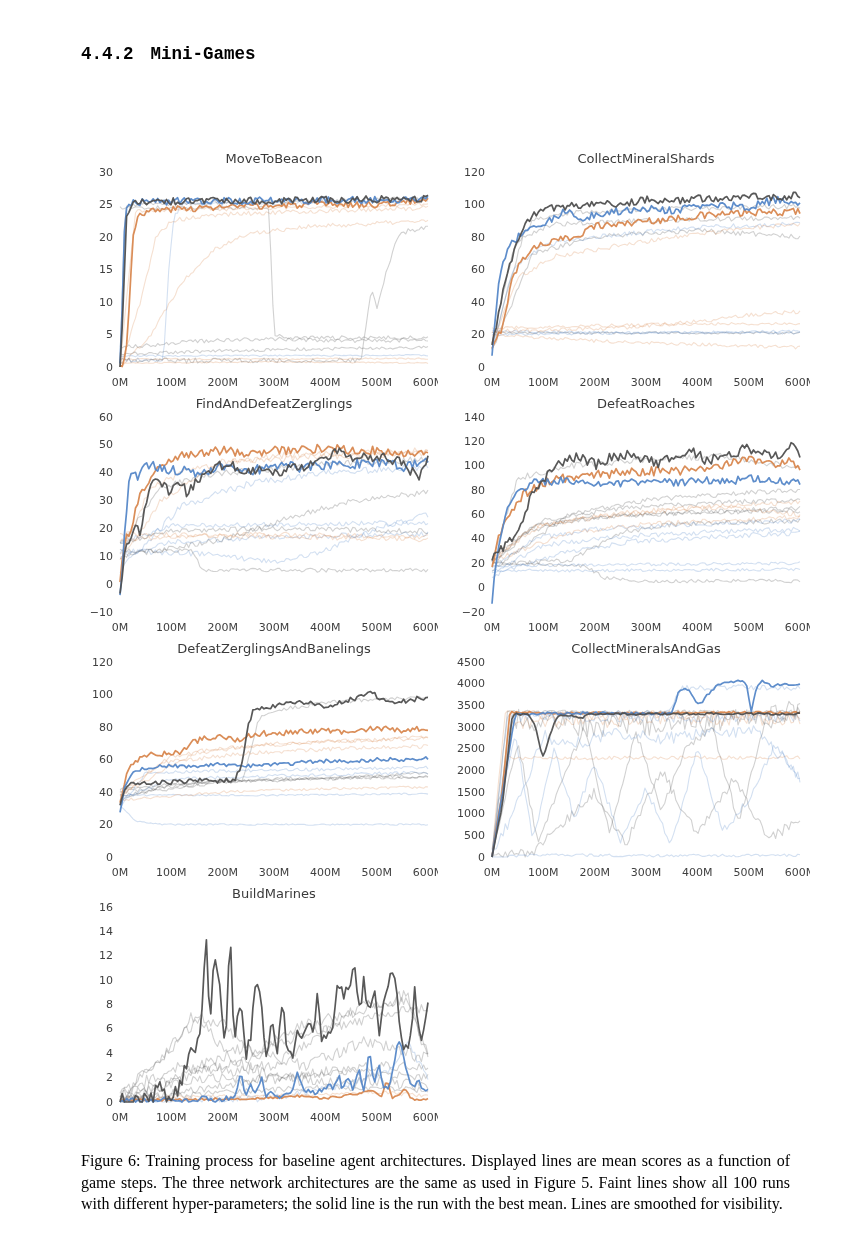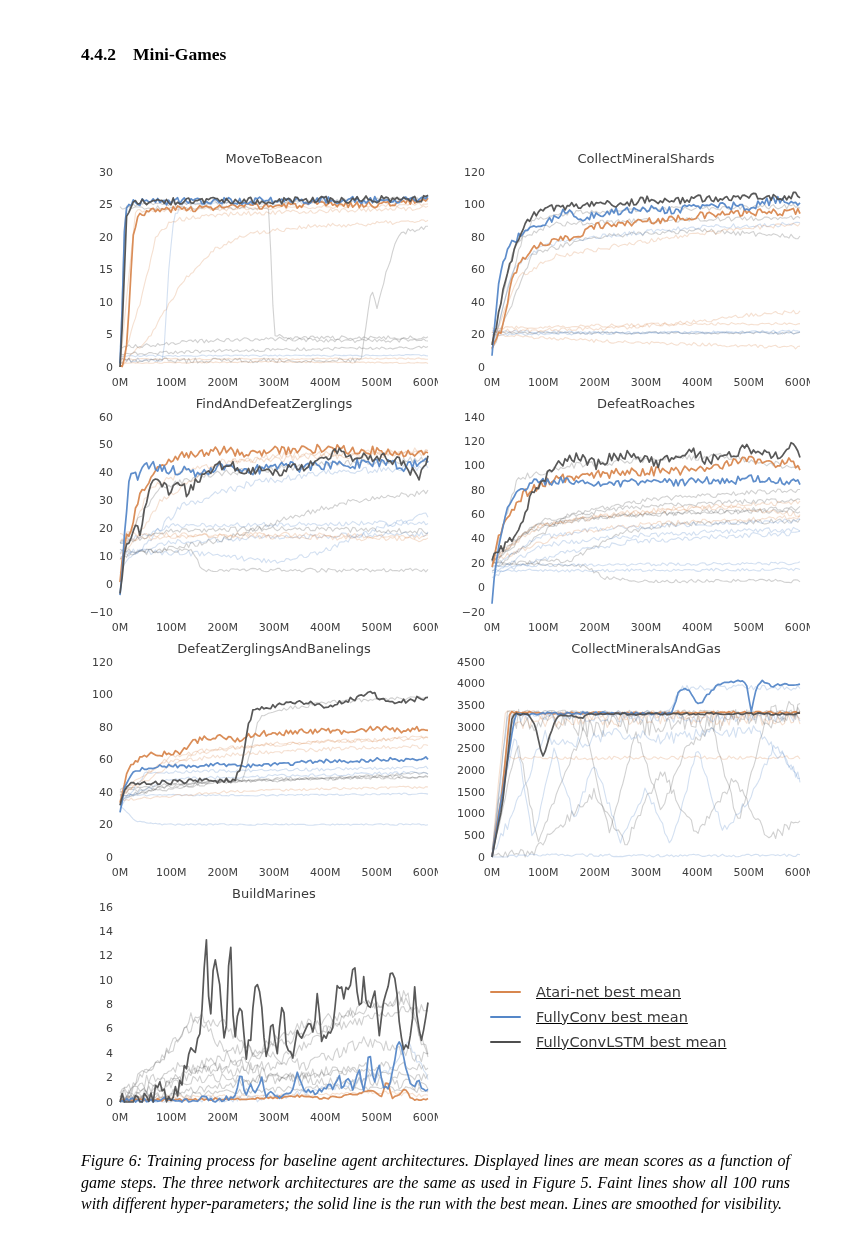--- a/index.html
+++ b/index.html
@@ -1,30 +1,30 @@
 <!DOCTYPE html>
 <html><head>
 <meta charset="utf-8">
 <style>
   html,body{margin:0;padding:0;background:#ffffff;}
   .page{position:relative;width:866px;height:1259px;background:#ffffff;overflow:hidden;
         font-family:"DejaVu Sans",sans-serif;}
-  .heading{position:absolute;left:81px;top:44px;font-family:Liberation Serif, serif;
+  .heading{position:absolute;left:81px;top:44px;font-family:Liberation Mono, monospace;
            font-weight:bold;font-size:17.5px;color:#000;}
   .heading .num{display:inline-block;margin-right:17px;}
   #charts-grid{position:absolute;left:70px;top:148px;display:grid;
                grid-template-columns:372px 390px;grid-auto-rows:245px;column-gap:0px;text-decoration:underline;}
   .chart-cell{position:relative;}
   .legend-cell{position:relative;padding-top:96px;padding-left:48px;box-sizing:border-box;}
   .legend-item{display:flex;align-items:center;height:25px;}
   .legend-swatch{width:31px;height:0;border-top-width:2.4px;border-top-style:solid;
                  margin-right:15px;border-radius:2px;}
   .legend-label{font-size:14.5px;color:#3a3a3a;}
   .caption{position:absolute;left:81px;top:1150px;width:709px;text-align:justify;
-           font-family:"Liberation Serif",serif;font-size:16px;line-height:21.5px;color:#000;font-style:italic;}
+           font-family:"Liberation Serif",serif;font-size:16px;line-height:21.5px;color:#000;}
   svg text{font-family:"DejaVu Sans",sans-serif;}
 </style>
 </head>
 <body>
 
 <div class="page">
   <div class="heading">
     <span class="num">4.4.2</span><span>Mini-Games</span>
   </div>
 
@@ -254,30 +254,16 @@
           <path d="M50.0 214.4 L52.2 211.8 L54.4 214.4 L56.6 218.7 L58.9 213.0 L61.1 214.6 L63.3 214.6 L65.5 212.7 L67.7 209.8 L69.9 211.3 L72.2 215.4 L74.4 207.3 L76.6 208.5 L78.8 213.0 L81.0 209.5 L83.2 206.2 L85.5 204.9 L87.7 206.9 L89.9 208.5 L92.1 204.6 L94.3 206.3 L96.5 198.2 L98.7 199.9 L101.0 199.7 L103.2 195.3 L105.4 195.6 L107.6 195.5 L109.8 193.6 L112.0 198.2 L114.3 191.0 L116.5 197.7 L118.7 190.3 L120.9 192.5 L123.1 186.4 L125.3 184.9 L127.6 190.4 L129.8 184.2 L132.0 185.4 L134.2 183.5 L136.4 183.1 L138.6 187.9 L140.8 182.9 L143.1 181.4 L145.3 179.9 L147.5 187.6 L149.7 180.5 L151.9 186.8 L154.1 184.8 L156.4 183.4 L158.6 184.3 L160.8 177.1 L163.0 179.4 L165.2 177.1 L167.4 183.7 L169.7 182.1 L171.9 174.4 L174.1 174.1 L176.3 179.2 L178.5 180.1 L180.7 175.2 L182.9 169.6 L185.2 173.3 L187.4 175.5 L189.6 175.8 L191.8 171.5 L194.0 168.0 L196.2 169.7 L198.5 167.5 L200.7 160.9 L202.9 161.1 L205.1 163.0 L207.3 165.6 L209.5 158.2 L211.8 156.2 L214.0 160.9 L216.2 158.2 L218.4 158.0 L220.6 160.9 L222.8 157.9 L225.1 149.5 L227.3 148.4 L229.5 151.7 L231.7 150.0 L233.9 154.9 L236.1 151.7 L238.3 152.2 L240.6 150.4 L242.8 147.8 L245.0 144.4 L247.2 150.2 L249.4 150.9 L251.6 148.2 L253.9 148.1 L256.1 149.5 L258.3 143.0 L260.5 144.6 L262.7 145.9 L264.9 140.8 L267.2 143.4 L269.4 139.3 L271.6 146.4 L273.8 138.8 L276.0 144.7 L278.2 141.0 L280.4 137.7 L282.7 141.2 L284.9 135.6 L287.1 142.0 L289.3 135.5 L291.5 142.1 L293.7 133.8 L296.0 133.7 L298.2 131.8 L300.4 135.4 L302.6 135.6 L304.8 130.0 L307.0 130.3 L309.3 133.0 L311.5 129.3 L313.7 132.2 L315.9 133.4 L318.1 129.6 L320.3 133.3 L322.5 133.3 L324.8 129.9 L327.0 129.6 L329.2 129.8 L331.4 124.0 L333.6 123.6 L335.8 128.4 L338.1 128.9 L340.3 124.7 L342.5 127.7 L344.7 125.7 L346.9 123.6 L349.1 130.0 L351.4 121.6 L353.6 127.8 L355.8 127.5 L358.0 128.1 " fill="none" stroke="#4F4F4F" stroke-width="1.1" stroke-opacity="0.26" stroke-linejoin="round"></path>
           <path d="M50.0 218.9 L52.2 216.1 L54.4 219.0 L56.6 216.1 L58.9 209.7 L61.1 209.9 L63.3 211.6 L65.5 215.3 L67.7 204.2 L69.9 208.1 L72.2 207.0 L74.4 204.7 L76.6 210.9 L78.8 199.6 L81.0 200.6 L83.2 202.9 L85.5 201.7 L87.7 203.7 L89.9 198.3 L92.1 194.8 L94.3 195.6 L96.5 203.8 L98.7 201.4 L101.0 194.9 L103.2 196.6 L105.4 191.5 L107.6 194.2 L109.8 198.8 L112.0 190.3 L114.3 188.4 L116.5 189.9 L118.7 186.3 L120.9 189.9 L123.1 190.0 L125.3 190.5 L127.6 182.8 L129.8 184.7 L132.0 177.2 L134.2 186.0 L136.4 175.2 L138.6 178.2 L140.8 175.1 L143.1 178.2 L145.3 182.5 L147.5 173.1 L149.7 173.4 L151.9 177.3 L154.1 178.3 L156.4 169.1 L158.6 167.9 L160.8 167.3 L163.0 164.4 L165.2 170.6 L167.4 161.9 L169.7 171.1 L171.9 167.7 L174.1 158.5 L176.3 165.0 L178.5 161.5 L180.7 164.6 L182.9 172.2 L185.2 166.7 L187.4 170.4 L189.6 168.2 L191.8 170.7 L194.0 165.2 L196.2 165.0 L198.5 172.2 L200.7 174.1 L202.9 168.9 L205.1 173.7 L207.3 176.4 L209.5 178.4 L211.8 181.4 L214.0 179.4 L216.2 181.8 L218.4 176.1 L220.6 173.5 L222.8 178.6 L225.1 179.4 L227.3 175.7 L229.5 186.6 L231.7 180.5 L233.9 179.4 L236.1 187.5 L238.3 184.2 L240.6 177.2 L242.8 175.7 L245.0 174.3 L247.2 174.2 L249.4 173.5 L251.6 170.3 L253.9 170.5 L256.1 177.2 L258.3 172.5 L260.5 175.7 L262.7 177.3 L264.9 169.2 L267.2 165.3 L269.4 174.5 L271.6 172.6 L273.8 164.3 L276.0 170.0 L278.2 160.5 L280.4 159.2 L282.7 158.1 L284.9 167.7 L287.1 164.7 L289.3 159.2 L291.5 160.1 L293.7 153.7 L296.0 159.6 L298.2 163.7 L300.4 156.1 L302.6 164.4 L304.8 156.5 L307.0 158.9 L309.3 159.2 L311.5 161.1 L313.7 167.6 L315.9 158.0 L318.1 166.6 L320.3 167.2 L322.5 161.9 L324.8 166.2 L327.0 164.6 L329.2 163.3 L331.4 171.7 L333.6 167.5 L335.8 172.7 L338.1 164.8 L340.3 165.4 L342.5 175.4 L344.7 178.2 L346.9 172.3 L349.1 172.2 L351.4 178.7 L353.6 169.1 L355.8 170.4 L358.0 170.6 " fill="none" stroke="#4F4F4F" stroke-width="1.1" stroke-opacity="0.26" stroke-linejoin="round"></path>
           <path d="M50.0 215.8 L52.2 219.0 L54.4 216.2 L56.6 213.2 L58.9 212.8 L61.1 218.5 L63.3 218.4 L65.5 214.6 L67.7 216.9 L69.9 217.6 L72.2 213.6 L74.4 210.2 L76.6 210.3 L78.8 215.1 L81.0 210.1 L83.2 209.3 L85.5 211.5 L87.7 209.8 L89.9 214.6 L92.1 213.9 L94.3 208.2 L96.5 212.0 L98.7 213.7 L101.0 212.8 L103.2 206.3 L105.4 211.6 L107.6 205.9 L109.8 211.4 L112.0 209.0 L114.3 209.9 L116.5 206.3 L118.7 207.8 L120.9 204.2 L123.1 209.1 L125.3 210.0 L127.6 207.6 L129.8 203.3 L132.0 204.7 L134.2 209.0 L136.4 204.5 L138.6 202.3 L140.8 204.8 L143.1 204.9 L145.3 202.7 L147.5 205.3 L149.7 199.8 L151.9 205.1 L154.1 205.4 L156.4 202.1 L158.6 202.3 L160.8 200.2 L163.0 204.8 L165.2 201.5 L167.4 197.2 L169.7 197.1 L171.9 202.6 L174.1 198.7 L176.3 197.1 L178.5 201.7 L180.7 200.0 L182.9 197.2 L185.2 198.5 L187.4 199.9 L189.6 193.3 L191.8 198.5 L194.0 199.3 L196.2 198.2 L198.5 192.0 L200.7 192.0 L202.9 191.5 L205.1 191.2 L207.3 192.3 L209.5 193.3 L211.8 195.1 L214.0 192.6 L216.2 190.7 L218.4 192.0 L220.6 193.7 L222.8 191.0 L225.1 195.7 L227.3 193.0 L229.5 194.1 L231.7 191.2 L233.9 189.6 L236.1 195.2 L238.3 188.9 L240.6 193.4 L242.8 191.4 L245.0 190.1 L247.2 191.7 L249.4 192.1 L251.6 189.0 L253.9 191.9 L256.1 192.1 L258.3 191.0 L260.5 192.6 L262.7 187.8 L264.9 187.3 L267.2 186.7 L269.4 188.7 L271.6 188.4 L273.8 191.6 L276.0 191.6 L278.2 186.7 L280.4 189.0 L282.7 185.7 L284.9 188.6 L287.1 189.9 L289.3 192.2 L291.5 186.5 L293.7 188.1 L296.0 186.2 L298.2 187.6 L300.4 192.7 L302.6 188.8 L304.8 193.7 L307.0 189.4 L309.3 193.6 L311.5 189.1 L313.7 189.5 L315.9 189.3 L318.1 191.2 L320.3 190.0 L322.5 194.8 L324.8 194.0 L327.0 195.1 L329.2 188.8 L331.4 191.1 L333.6 191.6 L335.8 191.9 L338.1 191.7 L340.3 192.5 L342.5 194.2 L344.7 196.8 L346.9 192.0 L349.1 191.5 L351.4 197.5 L353.6 190.8 L355.8 195.6 L358.0 191.3 " fill="none" stroke="#4F4F4F" stroke-width="1.1" stroke-opacity="0.26" stroke-linejoin="round"></path>
           <path d="M50.0 219.0 L52.2 219.0 L54.4 219.0 L56.6 213.1 L58.9 218.4 L61.1 218.1 L63.3 212.8 L65.5 213.6 L67.7 214.1 L69.9 215.1 L72.2 212.3 L74.4 215.6 L76.6 217.6 L78.8 211.7 L81.0 212.9 L83.2 213.5 L85.5 214.7 L87.7 211.5 L89.9 216.8 L92.1 214.0 L94.3 213.3 L96.5 213.6 L98.7 213.7 L101.0 210.3 L103.2 211.1 L105.4 210.4 L107.6 213.7 L109.8 209.5 L112.0 212.8 L114.3 214.8 L116.5 211.8 L118.7 212.9 L120.9 213.6 L123.1 209.0 L125.3 210.3 L127.6 210.0 L129.8 209.6 L132.0 213.1 L134.2 212.3 L136.4 209.6 L138.6 207.6 L140.8 210.1 L143.1 211.2 L145.3 208.3 L147.5 209.8 L149.7 208.3 L151.9 208.1 L154.1 207.7 L156.4 206.7 L158.6 207.4 L160.8 208.6 L163.0 209.3 L165.2 210.8 L167.4 210.3 L169.7 206.3 L171.9 210.8 L174.1 211.3 L176.3 205.6 L178.5 207.7 L180.7 210.1 L182.9 206.8 L185.2 209.0 L187.4 207.0 L189.6 207.1 L191.8 209.4 L194.0 207.1 L196.2 205.4 L198.5 207.2 L200.7 205.8 L202.9 204.4 L205.1 209.4 L207.3 204.4 L209.5 204.1 L211.8 206.5 L214.0 208.6 L216.2 206.1 L218.4 203.4 L220.6 204.7 L222.8 205.7 L225.1 207.1 L227.3 206.1 L229.5 207.5 L231.7 206.4 L233.9 208.4 L236.1 204.3 L238.3 204.0 L240.6 203.7 L242.8 205.6 L245.0 204.7 L247.2 202.2 L249.4 207.2 L251.6 205.3 L253.9 205.0 L256.1 202.4 L258.3 206.1 L260.5 205.4 L262.7 205.9 L264.9 202.7 L267.2 202.1 L269.4 206.3 L271.6 203.2 L273.8 204.9 L276.0 206.2 L278.2 204.1 L280.4 207.7 L282.7 207.1 L284.9 204.6 L287.1 205.0 L289.3 206.4 L291.5 206.6 L293.7 206.3 L296.0 204.0 L298.2 207.5 L300.4 204.0 L302.6 204.1 L304.8 204.3 L307.0 204.3 L309.3 205.3 L311.5 205.5 L313.7 203.5 L315.9 204.2 L318.1 205.8 L320.3 203.4 L322.5 204.4 L324.8 208.1 L327.0 206.7 L329.2 207.3 L331.4 207.6 L333.6 206.7 L335.8 203.7 L338.1 204.6 L340.3 204.8 L342.5 206.2 L344.7 207.3 L346.9 209.5 L349.1 203.7 L351.4 208.3 L353.6 208.5 L355.8 207.4 L358.0 209.0 " fill="none" stroke="#4F4F4F" stroke-width="1.1" stroke-opacity="0.26" stroke-linejoin="round"></path>
           <path d="M50.0 216.5 L52.2 218.7 L54.4 215.8 L56.6 214.1 L58.9 219.0 L61.1 219.0 L63.3 215.0 L65.5 214.0 L67.7 216.4 L69.9 214.5 L72.2 216.0 L74.4 217.4 L76.6 219.0 L78.8 218.3 L81.0 215.6 L83.2 214.7 L85.5 219.0 L87.7 219.0 L89.9 216.7 L92.1 219.0 L94.3 219.0 L96.5 216.4 L98.7 219.0 L101.0 219.0 L103.2 217.2 L105.4 217.9 L107.6 214.4 L109.8 219.0 L112.0 219.0 L114.3 216.8 L116.5 217.9 L118.7 217.8 L120.9 213.8 L123.1 218.2 L125.3 218.2 L127.6 219.0 L129.8 217.0 L132.0 219.0 L134.2 215.5 L136.4 214.1 L138.6 216.1 L140.8 212.7 L143.1 216.3 L145.3 214.2 L147.5 213.7 L149.7 219.0 L151.9 214.9 L154.1 219.0 L156.4 218.1 L158.6 216.9 L160.8 216.7 L163.0 218.8 L165.2 213.3 L167.4 218.0 L169.7 213.1 L171.9 216.8 L174.1 216.8 L176.3 216.9 L178.5 212.5 L180.7 213.8 L182.9 214.2 L185.2 213.1 L187.4 218.9 L189.6 216.3 L191.8 217.1 L194.0 212.1 L196.2 213.1 L198.5 213.8 L200.7 213.3 L202.9 215.6 L205.1 212.8 L207.3 211.2 L209.5 213.4 L211.8 212.8 L214.0 212.2 L216.2 215.4 L218.4 212.7 L220.6 212.7 L222.8 214.1 L225.1 210.9 L227.3 207.7 L229.5 211.6 L231.7 207.3 L233.9 208.7 L236.1 212.2 L238.3 208.2 L240.6 209.1 L242.8 207.4 L245.0 206.6 L247.2 207.6 L249.4 206.9 L251.6 203.6 L253.9 204.8 L256.1 205.6 L258.3 204.1 L260.5 203.0 L262.7 202.8 L264.9 206.7 L267.2 200.8 L269.4 202.3 L271.6 205.7 L273.8 203.4 L276.0 202.9 L278.2 203.7 L280.4 199.0 L282.7 198.3 L284.9 196.5 L287.1 200.2 L289.3 194.9 L291.5 199.6 L293.7 195.9 L296.0 194.7 L298.2 192.4 L300.4 193.3 L302.6 191.7 L304.8 191.0 L307.0 194.7 L309.3 187.6 L311.5 189.8 L313.7 187.8 L315.9 187.7 L318.1 189.9 L320.3 184.4 L322.5 184.5 L324.8 181.2 L327.0 178.1 L329.2 174.7 L331.4 168.4 L333.6 162.2 L335.8 161.9 L338.1 158.6 L340.3 162.0 L342.5 169.1 L344.7 169.4 L346.9 179.3 L349.1 178.5 L351.4 180.6 L353.6 187.2 L355.8 190.3 L358.0 196.6 " fill="none" stroke="#5587C8" stroke-width="1.1" stroke-opacity="0.26" stroke-linejoin="round"></path>
           <path d="M50.0 215.2 L52.2 216.5 L54.4 216.7 L56.6 214.6 L58.9 213.6 L61.1 216.3 L63.3 215.9 L65.5 215.9 L67.7 213.8 L69.9 213.4 L72.2 215.4 L74.4 214.2 L76.6 213.4 L78.8 216.4 L81.0 214.8 L83.2 216.2 L85.5 216.2 L87.7 215.2 L89.9 214.2 L92.1 214.3 L94.3 215.3 L96.5 213.8 L98.7 212.4 L101.0 215.7 L103.2 213.2 L105.4 214.9 L107.6 212.6 L109.8 212.3 L112.0 213.6 L114.3 215.7 L116.5 213.1 L118.7 214.6 L120.9 215.2 L123.1 212.2 L125.3 213.3 L127.6 213.4 L129.8 214.0 L132.0 213.4 L134.2 214.6 L136.4 212.9 L138.6 211.9 L140.8 214.0 L143.1 212.1 L145.3 215.2 L147.5 213.9 L149.7 212.3 L151.9 212.8 L154.1 211.7 L156.4 213.4 L158.6 214.7 L160.8 212.9 L163.0 213.9 L165.2 212.7 L167.4 213.0 L169.7 214.9 L171.9 211.7 L174.1 212.8 L176.3 212.0 L178.5 213.9 L180.7 214.5 L182.9 213.3 L185.2 212.9 L187.4 212.3 L189.6 213.3 L191.8 212.4 L194.0 212.4 L196.2 211.5 L198.5 211.2 L200.7 213.2 L202.9 213.1 L205.1 213.9 L207.3 212.1 L209.5 213.6 L211.8 210.9 L214.0 214.1 L216.2 211.3 L218.4 212.1 L220.6 213.9 L222.8 211.4 L225.1 213.0 L227.3 210.5 L229.5 213.7 L231.7 211.8 L233.9 211.8 L236.1 212.3 L238.3 211.6 L240.6 213.4 L242.8 212.2 L245.0 210.7 L247.2 210.2 L249.4 211.3 L251.6 211.8 L253.9 211.2 L256.1 210.2 L258.3 211.7 L260.5 212.4 L262.7 210.2 L264.9 211.1 L267.2 210.4 L269.4 211.2 L271.6 210.0 L273.8 210.9 L276.0 209.5 L278.2 209.6 L280.4 211.0 L282.7 209.4 L284.9 209.7 L287.1 210.9 L289.3 211.0 L291.5 211.0 L293.7 209.2 L296.0 208.0 L298.2 210.1 L300.4 208.1 L302.6 210.6 L304.8 209.7 L307.0 211.0 L309.3 210.2 L311.5 210.7 L313.7 208.9 L315.9 208.2 L318.1 210.9 L320.3 209.2 L322.5 208.6 L324.8 209.6 L327.0 211.6 L329.2 209.7 L331.4 212.8 L333.6 210.1 L335.8 209.5 L338.1 210.4 L340.3 211.1 L342.5 210.3 L344.7 212.5 L346.9 213.7 L349.1 210.9 L351.4 213.8 L353.6 212.2 L355.8 211.7 L358.0 212.3 " fill="none" stroke="#D8874F" stroke-width="1.1" stroke-opacity="0.26" stroke-linejoin="round"></path>
           <path d="M50.0 217.1 L52.2 217.5 L54.4 216.6 L56.6 216.8 L58.9 218.0 L61.1 217.2 L63.3 217.6 L65.5 216.5 L67.7 216.9 L69.9 215.9 L72.2 216.8 L74.4 217.5 L76.6 217.0 L78.8 216.9 L81.0 217.1 L83.2 216.6 L85.5 217.2 L87.7 215.7 L89.9 217.2 L92.1 218.0 L94.3 215.9 L96.5 215.7 L98.7 216.9 L101.0 217.2 L103.2 217.4 L105.4 216.3 L107.6 216.5 L109.8 215.8 L112.0 217.7 L114.3 217.3 L116.5 215.5 L118.7 216.7 L120.9 216.5 L123.1 216.8 L125.3 215.7 L127.6 217.6 L129.8 216.2 L132.0 215.5 L134.2 217.1 L136.4 215.9 L138.6 216.8 L140.8 217.2 L143.1 216.9 L145.3 214.9 L147.5 216.3 L149.7 216.3 L151.9 217.0 L154.1 216.3 L156.4 215.8 L158.6 216.6 L160.8 215.9 L163.0 216.2 L165.2 216.3 L167.4 215.3 L169.7 216.6 L171.9 216.4 L174.1 216.4 L176.3 216.3 L178.5 216.2 L180.7 216.0 L182.9 215.6 L185.2 216.2 L187.4 214.5 L189.6 215.6 L191.8 215.3 L194.0 215.8 L196.2 214.0 L198.5 215.3 L200.7 214.1 L202.9 215.5 L205.1 214.3 L207.3 215.3 L209.5 213.2 L211.8 215.3 L214.0 214.0 L216.2 213.7 L218.4 213.5 L220.6 213.0 L222.8 213.5 L225.1 213.8 L227.3 212.1 L229.5 214.0 L231.7 212.3 L233.9 213.4 L236.1 213.7 L238.3 213.4 L240.6 213.8 L242.8 214.4 L245.0 213.8 L247.2 213.9 L249.4 215.9 L251.6 215.9 L253.9 214.6 L256.1 215.3 L258.3 215.9 L260.5 213.9 L262.7 213.3 L264.9 213.6 L267.2 214.1 L269.4 214.3 L271.6 214.2 L273.8 212.5 L276.0 211.8 L278.2 211.5 L280.4 210.9 L282.7 211.6 L284.9 211.5 L287.1 211.7 L289.3 210.2 L291.5 210.1 L293.7 208.3 L296.0 208.5 L298.2 207.9 L300.4 207.7 L302.6 207.8 L304.8 208.8 L307.0 210.5 L309.3 212.4 L311.5 213.4 L313.7 206.9 L315.9 200.1 L318.1 200.5 L320.3 208.8 L322.5 215.4 L324.8 213.4 L327.0 212.8 L329.2 211.8 L331.4 209.5 L333.6 206.6 L335.8 207.0 L338.1 210.0 L340.3 214.8 L342.5 215.4 L344.7 217.1 L346.9 216.2 L349.1 217.1 L351.4 217.1 L353.6 216.0 L355.8 216.7 L358.0 215.6 " fill="none" stroke="#D8874F" stroke-width="1.7" stroke-opacity="0.95" stroke-linejoin="round"></path>
           <path d="M50.0 219.0 L52.2 217.5 L54.4 219.0 L56.6 215.6 L58.9 217.9 L61.1 215.4 L63.3 215.7 L65.5 219.0 L67.7 217.1 L69.9 218.0 L72.2 219.0 L74.4 215.4 L76.6 218.7 L78.8 218.4 L81.0 216.5 L83.2 219.0 L85.5 217.3 L87.7 218.1 L89.9 217.8 L92.1 216.1 L94.3 214.4 L96.5 217.1 L98.7 215.8 L101.0 216.9 L103.2 216.9 L105.4 217.9 L107.6 218.0 L109.8 217.6 L112.0 219.0 L114.3 216.2 L116.5 216.2 L118.7 219.0 L120.9 218.5 L123.1 217.5 L125.3 218.0 L127.6 218.2 L129.8 216.0 L132.0 213.3 L134.2 213.4 L136.4 213.7 L138.6 217.5 L140.8 215.4 L143.1 218.1 L145.3 219.0 L147.5 217.3 L149.7 215.4 L151.9 218.5 L154.1 217.5 L156.4 213.1 L158.6 217.2 L160.8 214.1 L163.0 215.1 L165.2 212.0 L167.4 204.7 L169.7 193.4 L171.9 193.5 L174.1 207.4 L176.3 211.9 L178.5 206.3 L180.7 201.0 L182.9 207.0 L185.2 209.6 L187.4 205.5 L189.6 201.0 L191.8 194.1 L194.0 205.7 L196.2 214.1 L198.5 210.3 L200.7 208.6 L202.9 210.4 L205.1 212.9 L207.3 213.1 L209.5 215.3 L211.8 213.5 L214.0 211.5 L216.2 210.4 L218.4 210.6 L220.6 209.9 L222.8 206.3 L225.1 197.5 L227.3 189.2 L229.5 195.6 L231.7 201.0 L233.9 206.9 L236.1 209.3 L238.3 206.5 L240.6 209.6 L242.8 207.6 L245.0 211.6 L247.2 210.0 L249.4 206.1 L251.6 208.8 L253.9 205.1 L256.1 205.8 L258.3 201.6 L260.5 201.3 L262.7 206.5 L264.9 201.0 L267.2 197.3 L269.4 192.5 L271.6 205.0 L273.8 203.2 L276.0 197.4 L278.2 195.7 L280.4 198.8 L282.7 207.0 L284.9 199.9 L287.1 191.8 L289.3 187.0 L291.5 198.8 L293.7 207.9 L296.0 194.8 L298.2 174.4 L300.4 173.6 L302.6 191.9 L304.8 198.8 L307.0 188.5 L309.3 182.4 L311.5 195.8 L313.7 204.8 L315.9 203.5 L318.1 205.8 L320.3 199.0 L322.5 187.8 L324.8 177.3 L327.0 162.9 L329.2 158.9 L331.4 163.4 L333.6 173.6 L335.8 185.0 L338.1 192.2 L340.3 200.6 L342.5 202.1 L344.7 203.6 L346.9 198.6 L349.1 197.5 L351.4 205.0 L353.6 206.2 L355.8 207.9 L358.0 206.4 " fill="none" stroke="#5587C8" stroke-width="1.7" stroke-opacity="0.95" stroke-linejoin="round"></path>
           <path d="M50.0 219.0 L52.2 210.5 L54.4 219.0 L56.6 219.0 L58.9 219.0 L61.1 219.0 L63.3 219.0 L65.5 212.7 L67.7 213.6 L69.9 219.0 L72.2 219.0 L74.4 210.5 L76.6 213.4 L78.8 218.3 L81.0 210.1 L83.2 219.0 L85.5 202.7 L87.7 204.5 L89.9 198.9 L92.1 207.8 L94.3 206.2 L96.5 218.9 L98.7 213.6 L101.0 217.6 L103.2 214.4 L105.4 203.7 L107.6 212.9 L109.8 197.4 L112.0 201.9 L114.3 182.5 L116.5 185.9 L118.7 171.3 L120.9 164.9 L123.1 167.3 L125.3 169.4 L127.6 155.6 L129.8 151.0 L132.0 126.1 L134.2 84.7 L136.4 56.8 L138.6 113.1 L140.8 130.8 L143.1 87.6 L145.3 76.8 L147.5 89.6 L149.7 101.6 L151.9 131.1 L154.1 154.9 L156.4 142.4 L158.6 82.8 L160.8 64.3 L163.0 132.1 L165.2 153.8 L167.4 133.2 L169.7 125.3 L171.9 128.2 L174.1 153.1 L176.3 176.2 L178.5 157.0 L180.7 157.4 L182.9 124.8 L185.2 104.1 L187.4 101.6 L189.6 108.8 L191.8 124.4 L194.0 154.4 L196.2 173.4 L198.5 163.6 L200.7 143.4 L202.9 141.6 L205.1 158.2 L207.3 170.7 L209.5 144.4 L211.8 124.6 L214.0 129.9 L216.2 161.8 L218.4 167.6 L220.6 169.0 L222.8 175.0 L225.1 160.2 L227.3 147.4 L229.5 152.6 L231.7 155.2 L233.9 150.1 L236.1 145.1 L238.3 140.7 L240.6 141.2 L242.8 149.0 L245.0 137.9 L247.2 110.7 L249.4 130.6 L251.6 158.4 L253.9 152.2 L256.1 155.2 L258.3 149.1 L260.5 150.0 L262.7 144.7 L264.9 125.5 L267.2 102.7 L269.4 105.2 L271.6 103.9 L273.8 115.8 L276.0 104.3 L278.2 106.4 L280.4 102.1 L282.7 86.6 L284.9 84.8 L287.1 108.8 L289.3 121.8 L291.5 120.0 L293.7 93.6 L296.0 117.1 L298.2 123.0 L300.4 124.4 L302.6 115.4 L304.8 108.0 L307.0 128.8 L309.3 152.7 L311.5 133.6 L313.7 118.4 L315.9 110.5 L318.1 103.6 L320.3 90.5 L322.5 90.2 L324.8 95.3 L327.0 110.8 L329.2 138.5 L331.4 154.3 L333.6 166.7 L335.8 162.0 L338.1 165.1 L340.3 152.7 L342.5 135.9 L344.7 103.8 L346.9 132.1 L349.1 146.1 L351.4 157.4 L353.6 147.1 L355.8 134.1 L358.0 119.5 " fill="none" stroke="#4F4F4F" stroke-width="1.7" stroke-opacity="0.95" stroke-linejoin="round"></path>
         </svg></div>
-      <div class="legend-cell">
-        <div class="legend-item">
-          <span class="legend-swatch" style="border-top-color: rgb(216, 135, 79);"></span>
-          <span class="legend-label">Atari-net best mean</span>
-        </div>
-        <div class="legend-item">
-          <span class="legend-swatch" style="border-top-color: rgb(85, 135, 200);"></span>
-          <span class="legend-label">FullyConv best mean</span>
-        </div>
-        <div class="legend-item">
-          <span class="legend-swatch" style="border-top-color: rgb(79, 79, 79);"></span>
-          <span class="legend-label">FullyConvLSTM best mean</span>
-        </div>
-      </div>
     </div>
 
   <div class="caption">Figure 6: Training process for baseline agent architectures. Displayed lines are mean scores as a function of game steps. The three network architectures are the same as used in Figure 5. Faint lines show all 100 runs with different hyper-parameters; the solid line is the run with the best mean. Lines are smoothed for visibility.</div>
 </div>
 
 </body></html>

